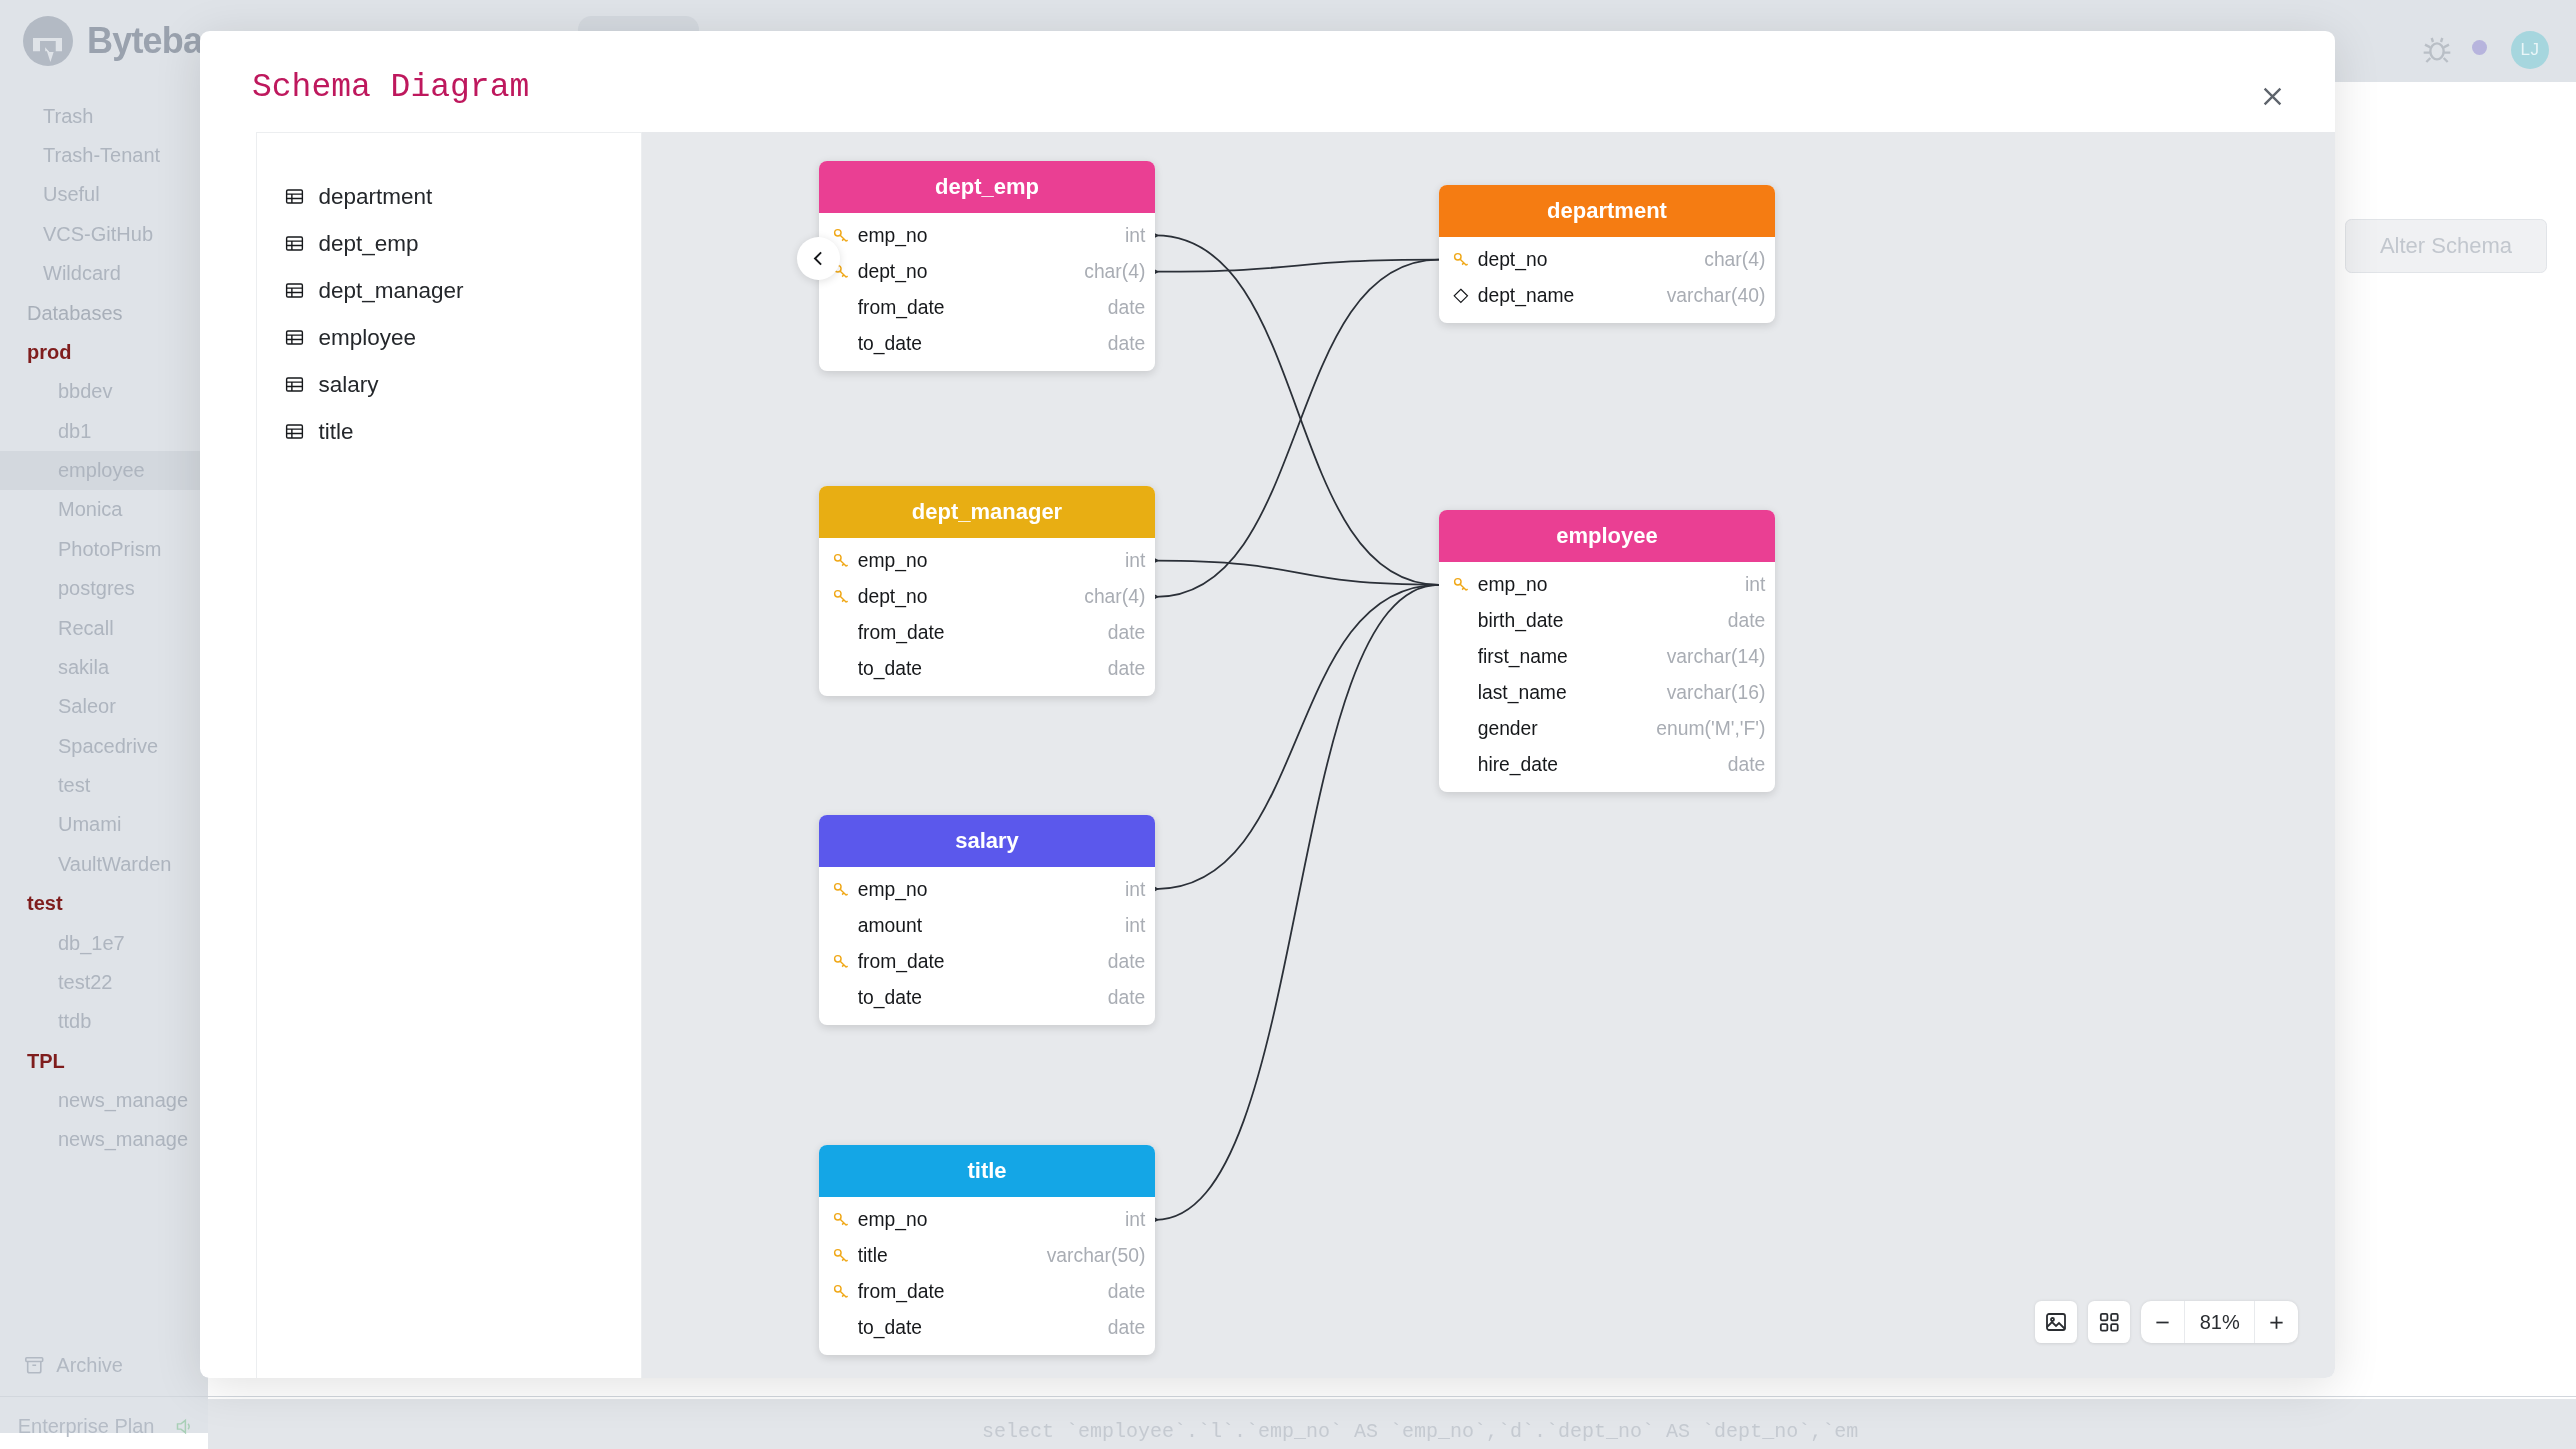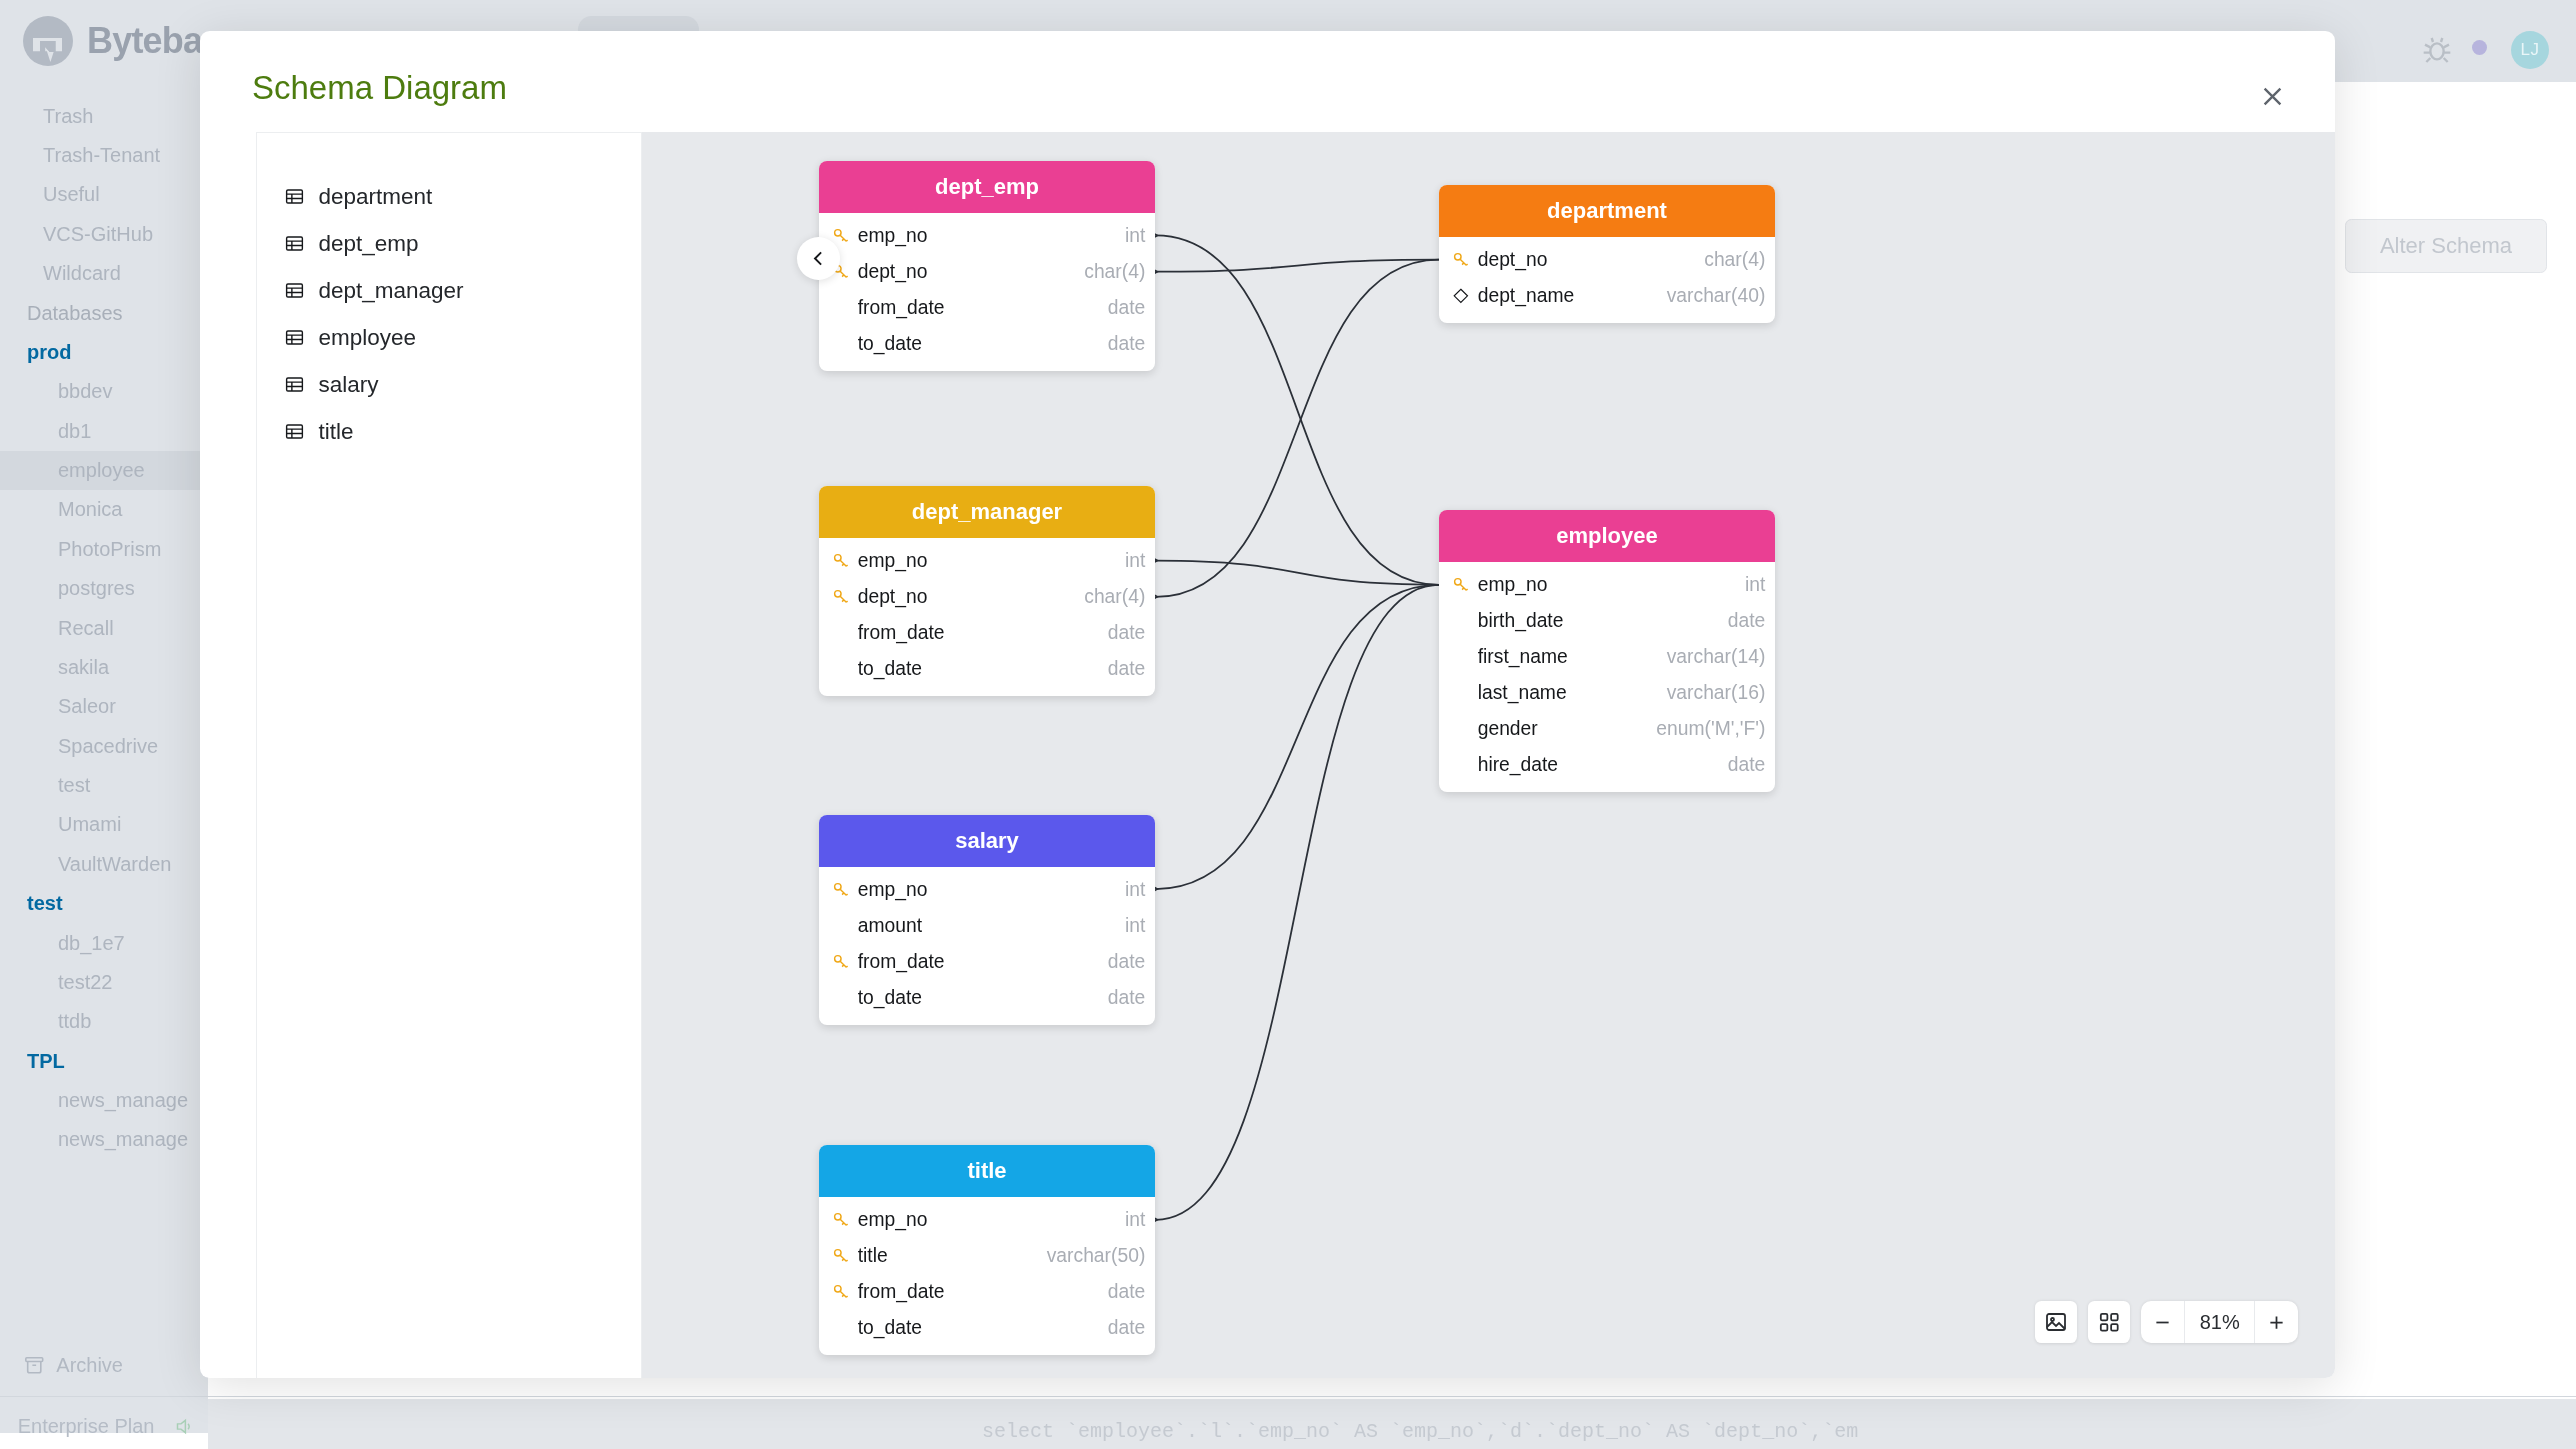--- a/index.html
+++ b/index.html
@@ -72,21 +72,21 @@
     padding-top: 14.5px;
     font-size: 20px;
     color: #aeb5bf;
   }
   .bg-side-item {
     padding: 7.2px 0 7.2px 43px;
     white-space: nowrap;
     line-height: 1.25;
   }
   .bg-side-item.group { padding-left: 27px; color: #a8afb9; }
-  .bg-side-item.bold { font-weight: bold; color: #0369a1; padding-left: 27px; }
+  .bg-side-item.bold { font-weight: bold; color: #7f1d1d; padding-left: 27px; }
   .bg-side-item.nested { padding-left: 58px; }
   .bg-side-item.sel { background: #d3d8de; }
   .bg-archive {
     position: absolute; left: 22.5px; bottom: 72px;
     display: flex; align-items: center; gap: 11.3px;
     color: #b2b9c3; font-size: 20px;
   }
   .bg-plan {
     position: absolute; left: 17.7px; bottom: 11.3px;
     display: flex; align-items: center; gap: 20px;
@@ -125,21 +125,21 @@
     position: absolute;
     left: 200px; top: 31px;
     width: 2135px; height: 1347px;
     background: #ffffff;
     border-radius: 9.7px;
     box-shadow: 0 8px 48px rgba(0,0,0,.12);
     overflow: hidden;
   }
   .modal-title {
     position: absolute; left: 52px; top: 38px;
-    font-size: 33px; color: #4d7c0f;
+    font-size: 33px; color: #be185d; font-family: Liberation Mono, monospace;
   }
   .modal-close {
     position: absolute; right: 40px; top: 43px;
     width: 45px; height: 45px;
     display: flex; align-items: center; justify-content: center;
     cursor: pointer;
   }
 
   .modal-body {
     position: absolute; left: 0; right: 0;

